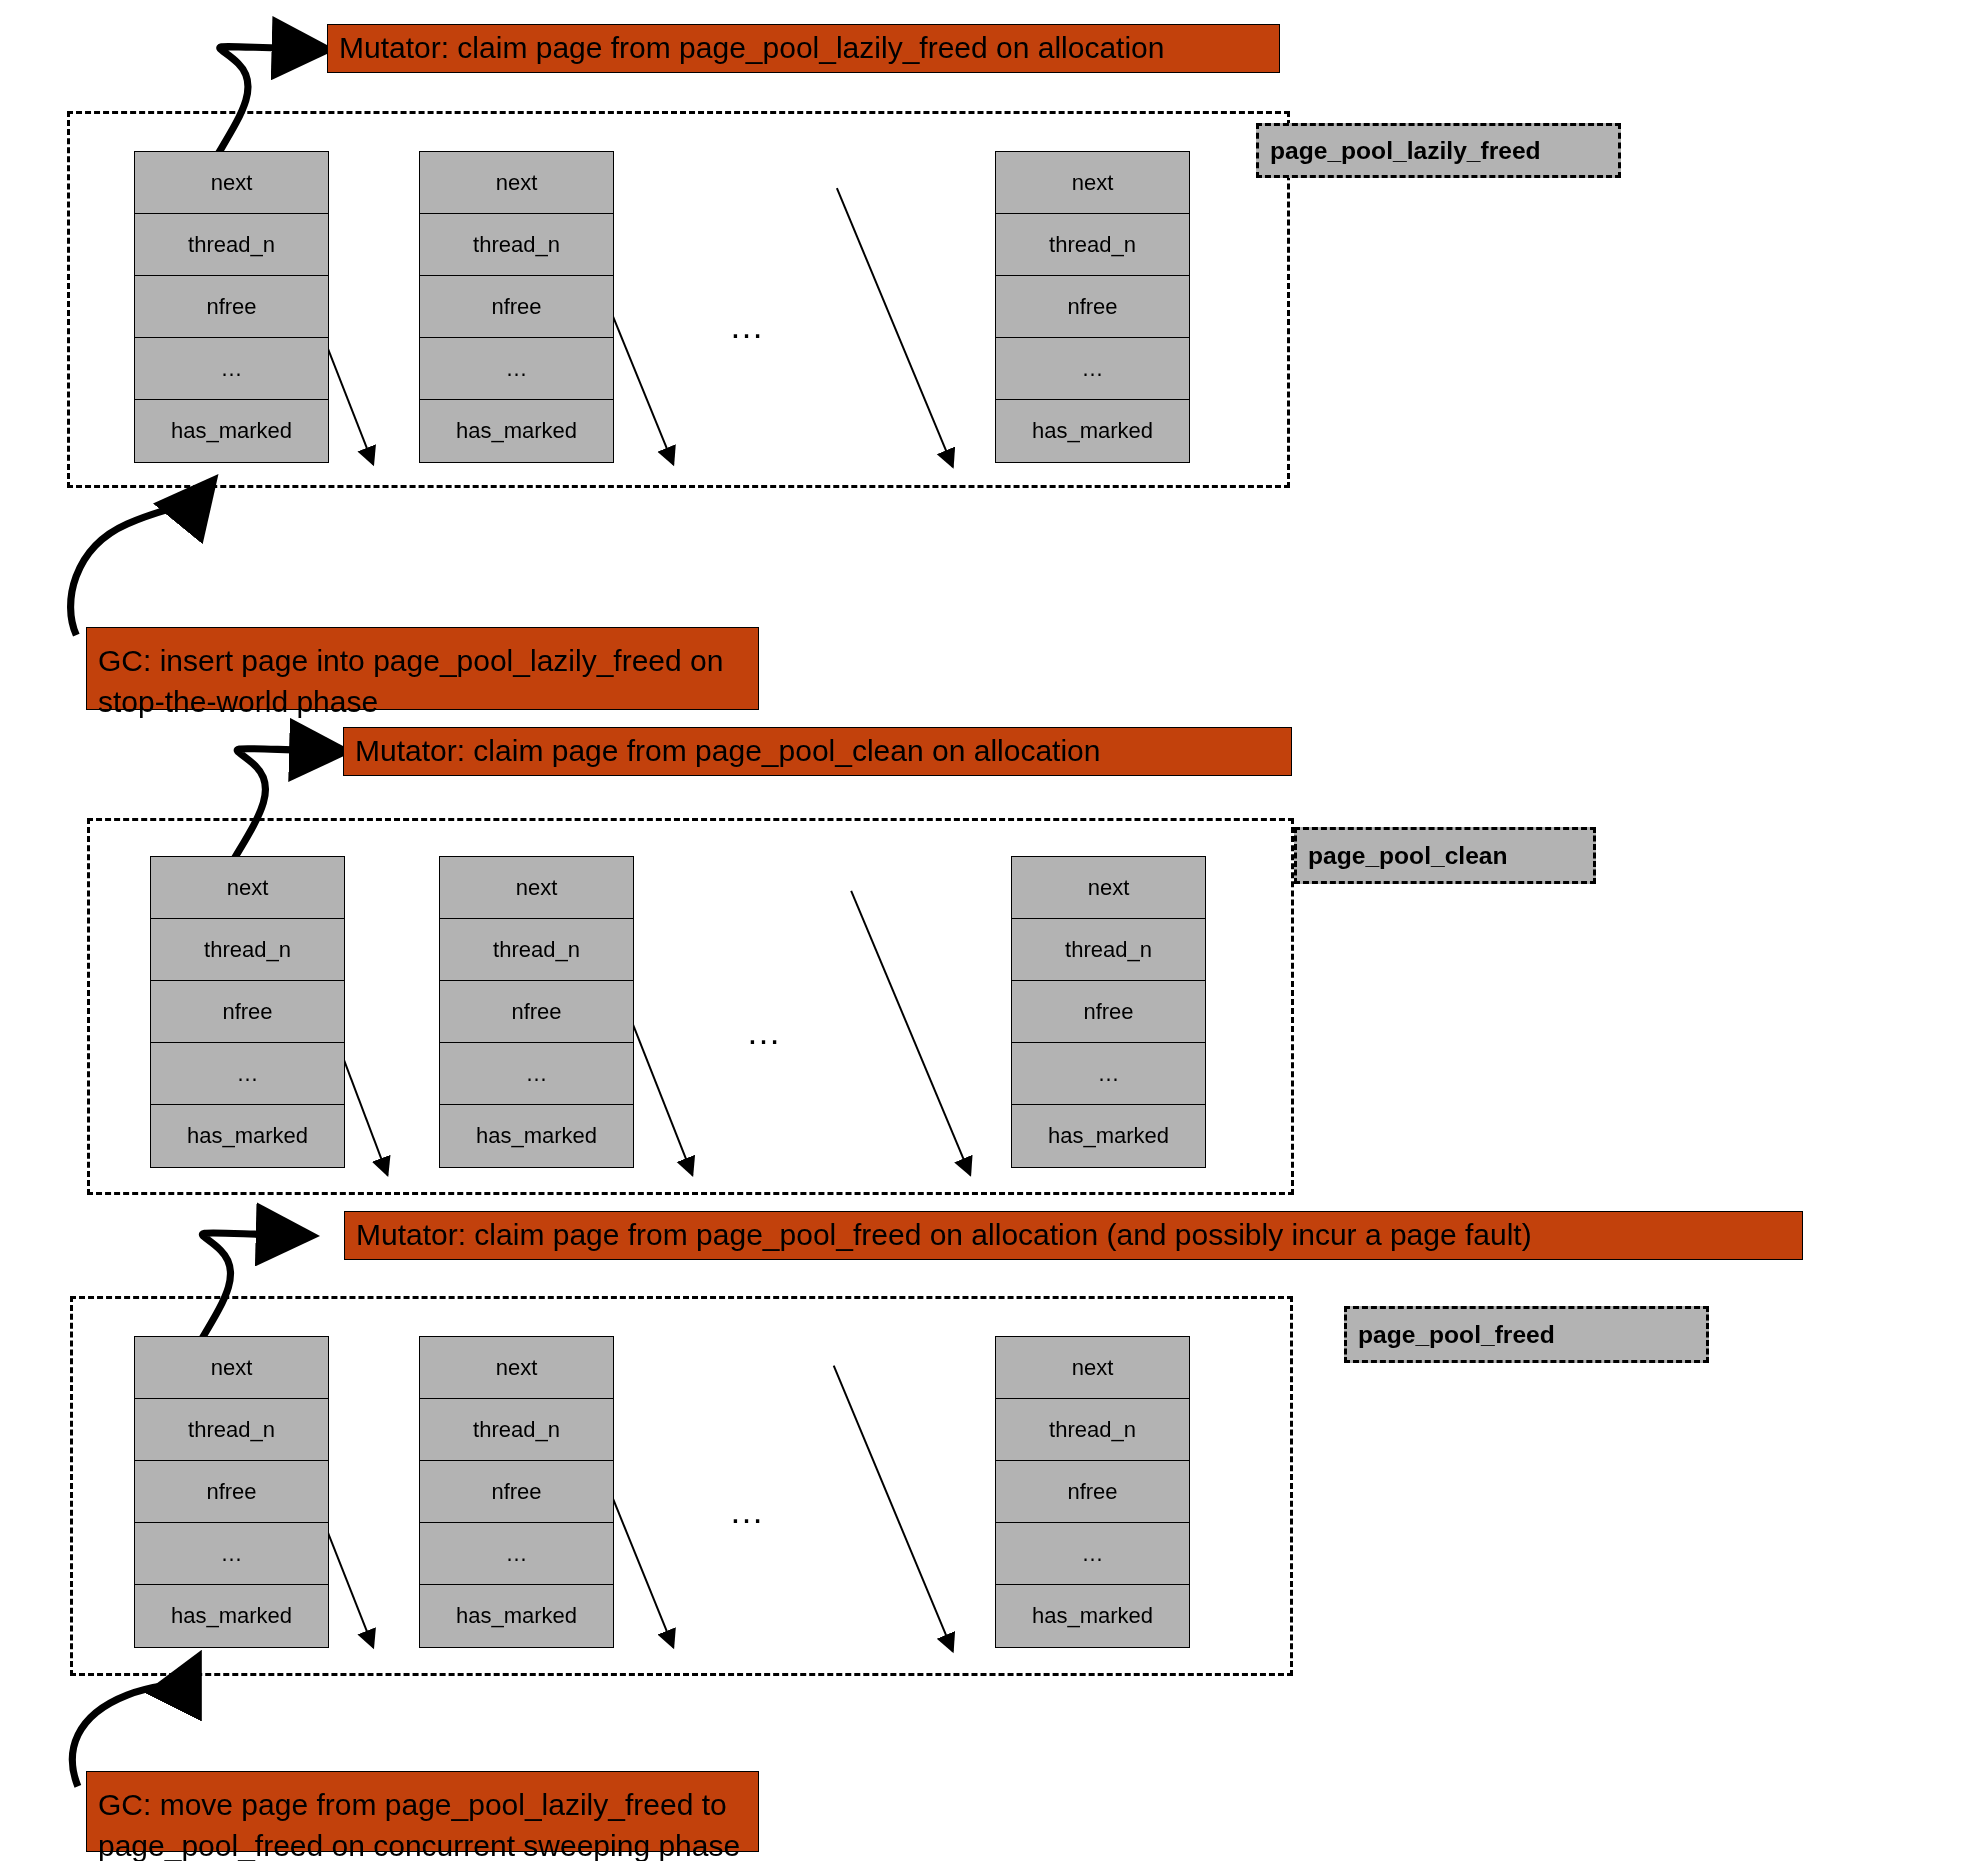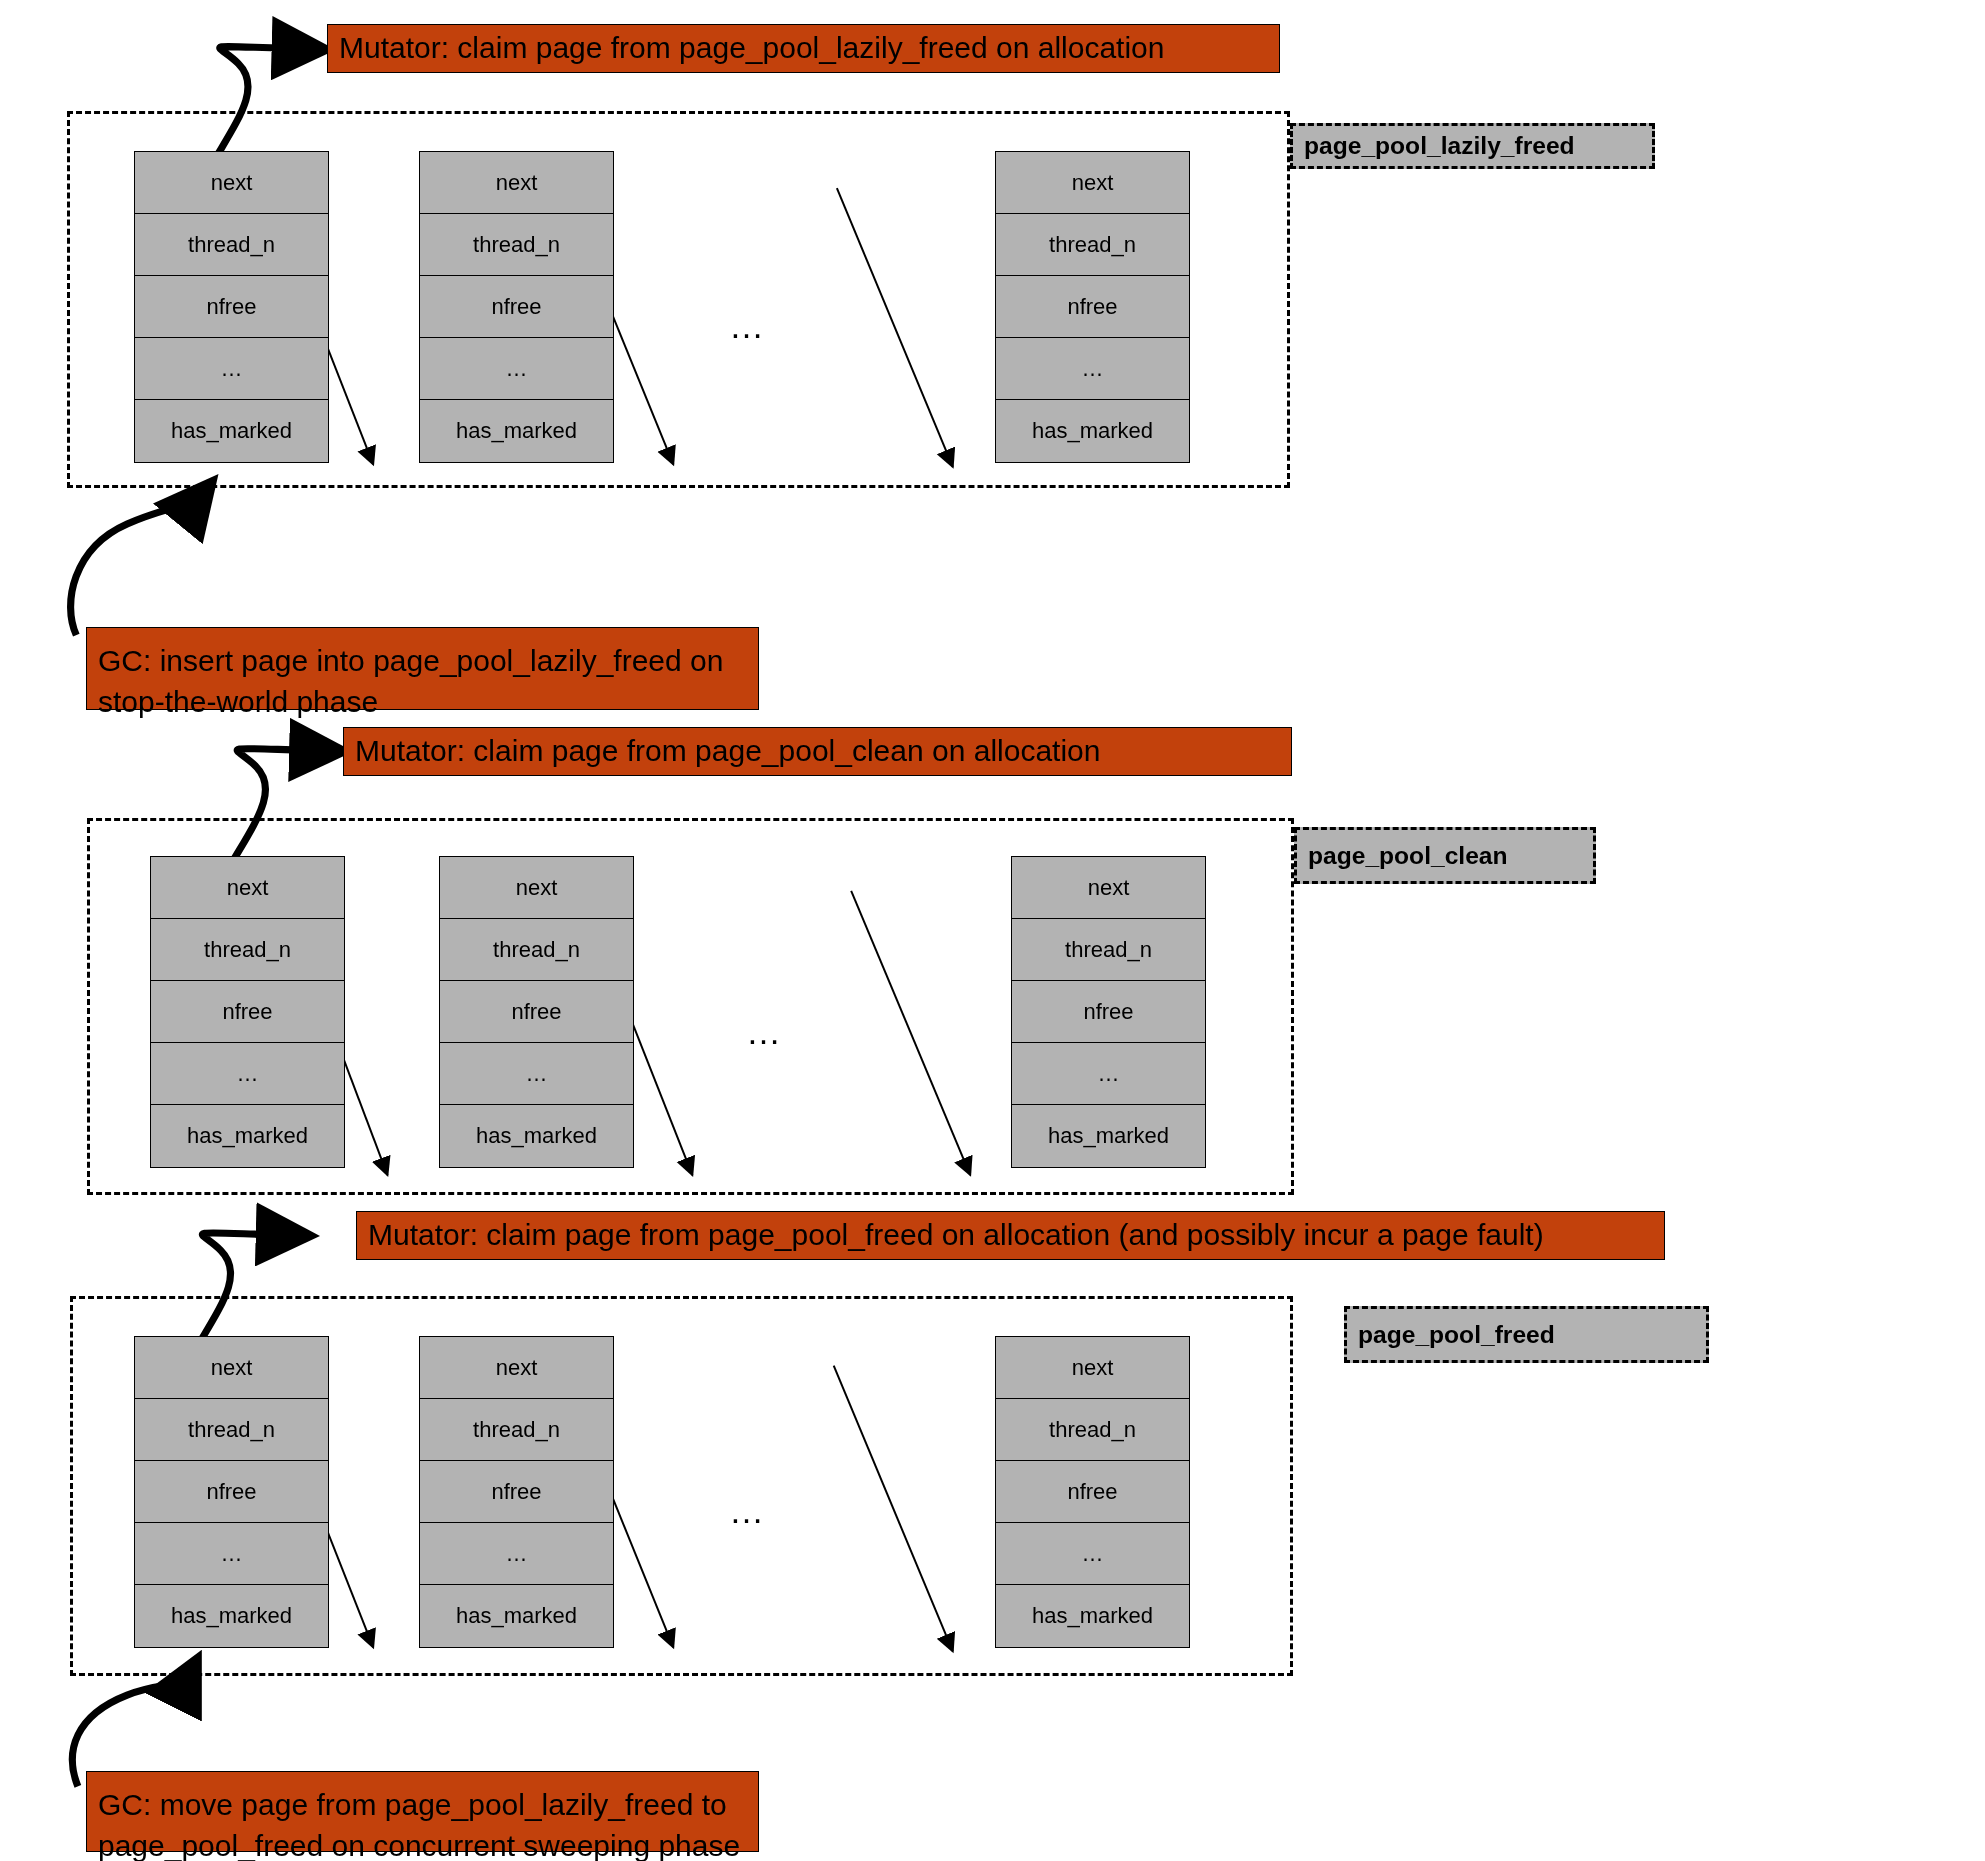--- a/index.html
+++ b/index.html
@@ -123,21 +123,21 @@
 
     <path d="M290,1090 C322,1035 352,995 322,965 C294,937 262,942 418,946" stroke="#000" stroke-width="9" fill="none" marker-end="url(#arrowFat)"></path>
 
     <path d="M246,1700 C278,1645 308,1605 278,1575 C250,1547 218,1552 376,1556" stroke="#000" stroke-width="9" fill="none" marker-end="url(#arrowFat)"></path>
 
     <path d="M98,2250 C80,2205 96,2160 160,2135 C208,2116 228,2130 242,2102" stroke="#000" stroke-width="9" fill="none" marker-end="url(#arrowFat)"></path>
   </svg>
 
   <div class="pool-box" style="left:67px; top:111px; width:1223px; height:377px;"></div>
 
-  <div class="pool-label" style="left:1290px; top:123px; width:365px; height:46px;">page_pool_lazily_freed</div>
+  <div class="pool-label" style="left:1256px; top:123px; width:365px; height:55px;">page_pool_lazily_freed</div>
 
   <div class="page" style="left:90px; top:151px;">
     <div class="cell">next</div>
     <div class="cell">thread_n</div>
     <div class="cell">nfree</div>
     <div class="cell">…</div>
     <div class="cell">has_marked</div>
   </div>
 
   <div class="page" style="left:375px; top:151px;">
@@ -218,19 +218,19 @@
   <div class="ellipsis-h" style="left:729px; top:1491px;">…</div>
 
   <div class="page" style="left:951px; top:1336px;">
     <div class="cell">next</div>
     <div class="cell">thread_n</div>
     <div class="cell">nfree</div>
     <div class="cell">…</div>
     <div class="cell">has_marked</div>
   </div>
 
-  <div class="callout" style="left:356px; top:1211px; width:1309px; height:49px; display:flex; align-items:center;">Mutator: claim page from page_pool_freed on allocation (and possibly incur a page fault)</div>
+  <div class="callout" style="left:344px; top:1211px; width:1459px; height:49px; display:flex; align-items:center;">Mutator: claim page from page_pool_freed on allocation (and possibly incur a page fault)</div>
 
   <div class="callout" style="left:86px; top:1771px; width:673px; height:81px;">GC: move page from page_pool_lazily_freed to
 page_pool_freed on concurrent sweeping phase</div>
 
 </div>
 
 
 </body></html>

